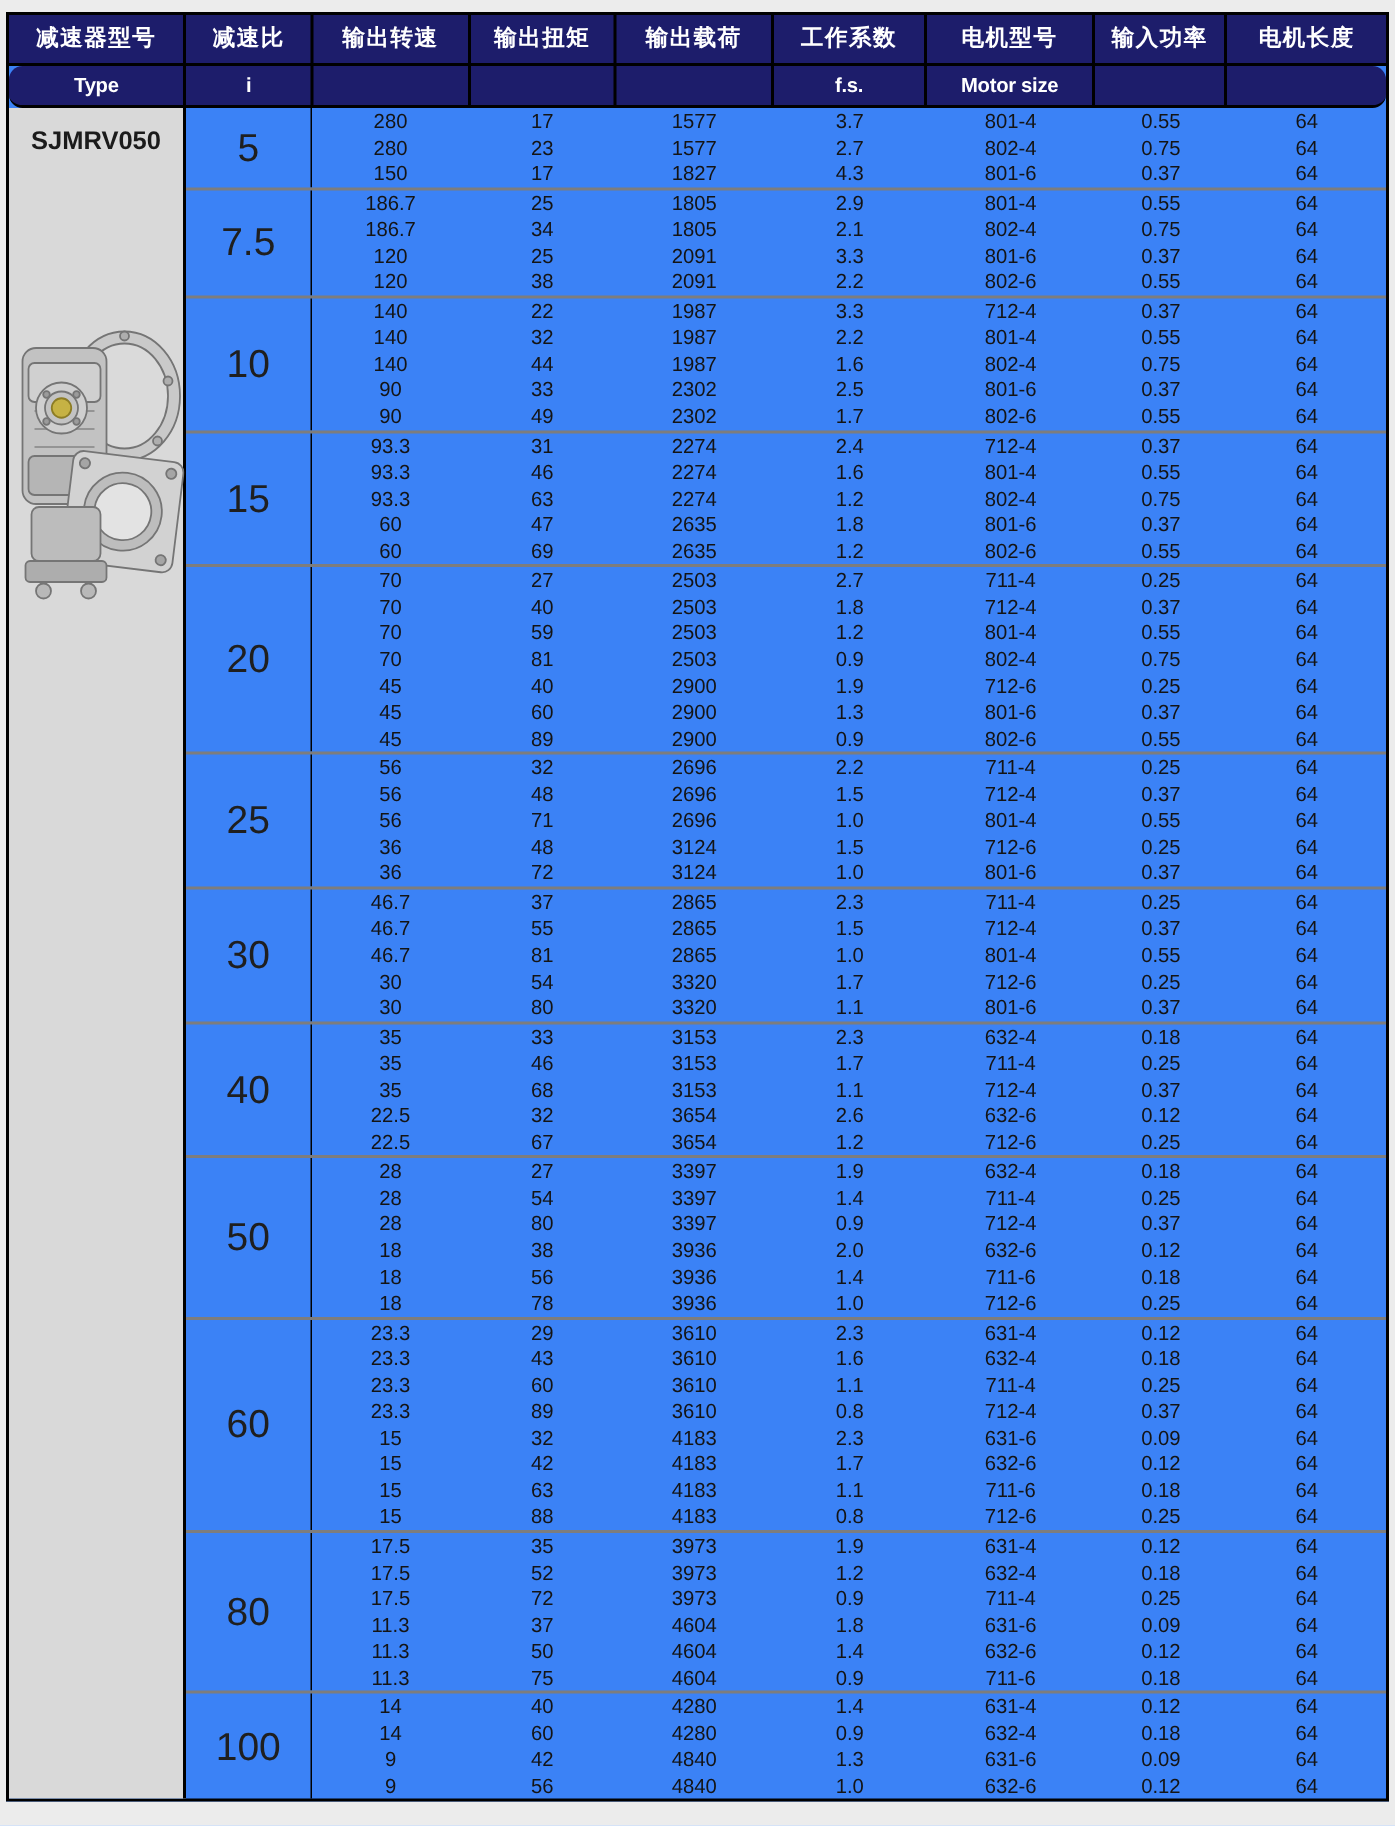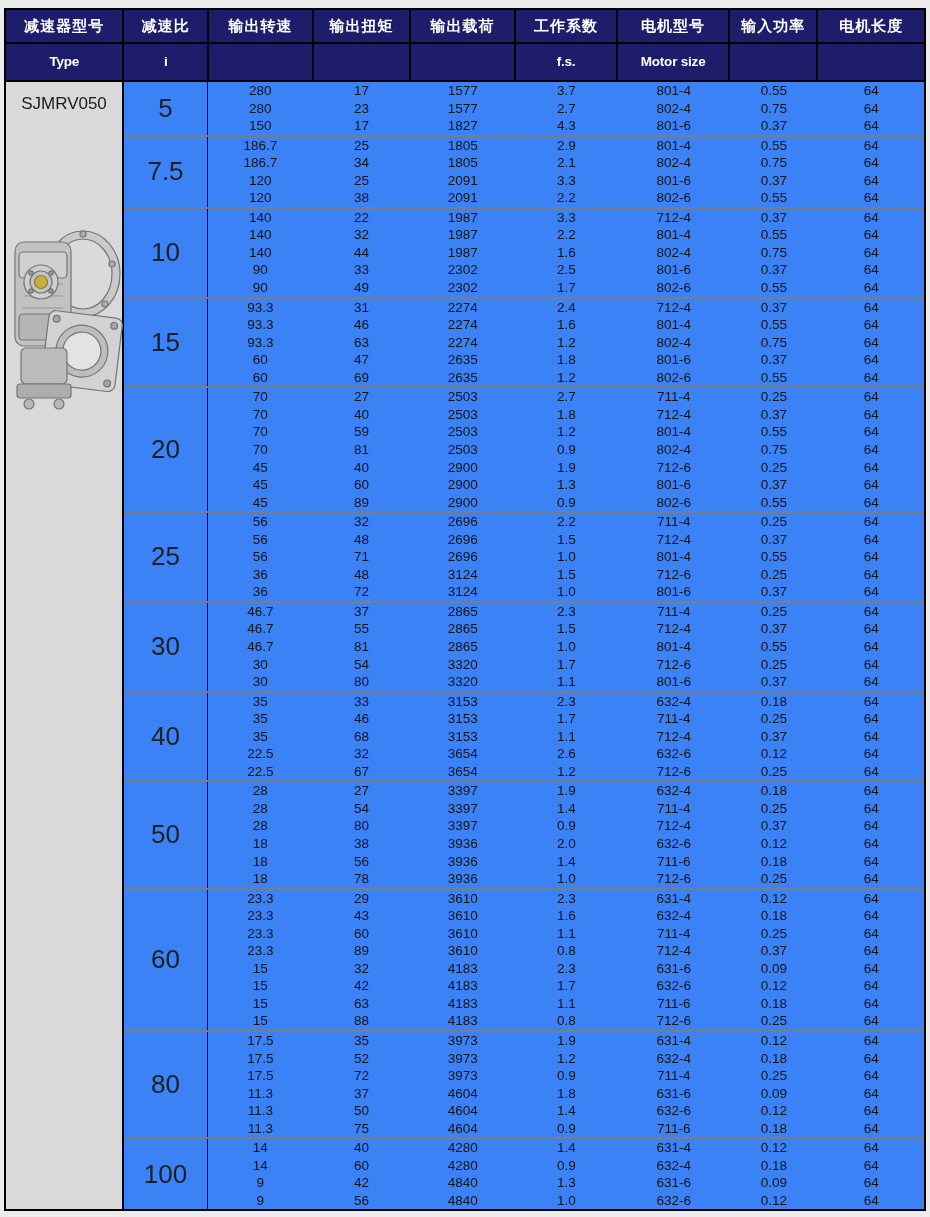--- a/index.html
+++ b/index.html
@@ -15,21 +15,21 @@
     background:#3b82f6;
     border:2px solid var(--border,#000);
   }
   
   .hdr-row {
     display:grid;
     grid-template-columns:119fr 85fr 105fr 98fr 105fr 103fr 112fr 89fr 106fr;
     background:var(--header_bg,#1d1d6b);
   }
   .hdr-row.cn { height:34px; border-bottom:2px solid var(--border,#000); }
-  .hdr-row.en { height:38px; border-bottom:2px solid var(--border,#000); }
+  .hdr-row.en { height:28px; border-bottom:2px solid var(--border,#000);border-radius:9px; }
   .hcell {
     display:flex; flex-direction:column; align-items:center; justify-content:center;
     color:var(--header_text,#fff); font-weight:bold; text-align:center;
     border-right:2px solid var(--border,#000);
     line-height:1.1; overflow:hidden;
   }
   .hcell:last-child { border-right:none; }
   .hdr-row.cn .hcell { font-size:15px; letter-spacing:1px; }
   .hdr-row.en .hcell { font-size:13.5px; letter-spacing:-0.2px; }
   .hcell .sub { font-size:14px;margin-top:41px; }
@@ -37,21 +37,21 @@
   
   .tbody { display:flex; }
   .type-col {
     width:118px; flex:0 0 118px;
     background:var(--type_col_bg,#d9d9d9);
     border-right:2px solid var(--border,#000);
     position:relative;
   }
   .type-label {
     margin-top:12px; text-align:center;
-    font-size:17px; font-weight:normal; color:#1b1b1b;
+    font-size:17px; font-weight:bold; color:#1b1b1b;
   }
   .reducer-art { position:absolute; left:3px; top:82px; }
   .groups { flex:1; display:flex; flex-direction:column; }
   .group { display:flex; }
   .group + .group { border-top:2px solid var(--group_divider,#7d7d7d); }
   .i-cell {
     width:84px; flex:0 0 84px;
     display:flex; align-items:center; justify-content:center;
     font-size:26px; color:#1f1f1f;
     border-right:1.5px solid var(--border,#000);

